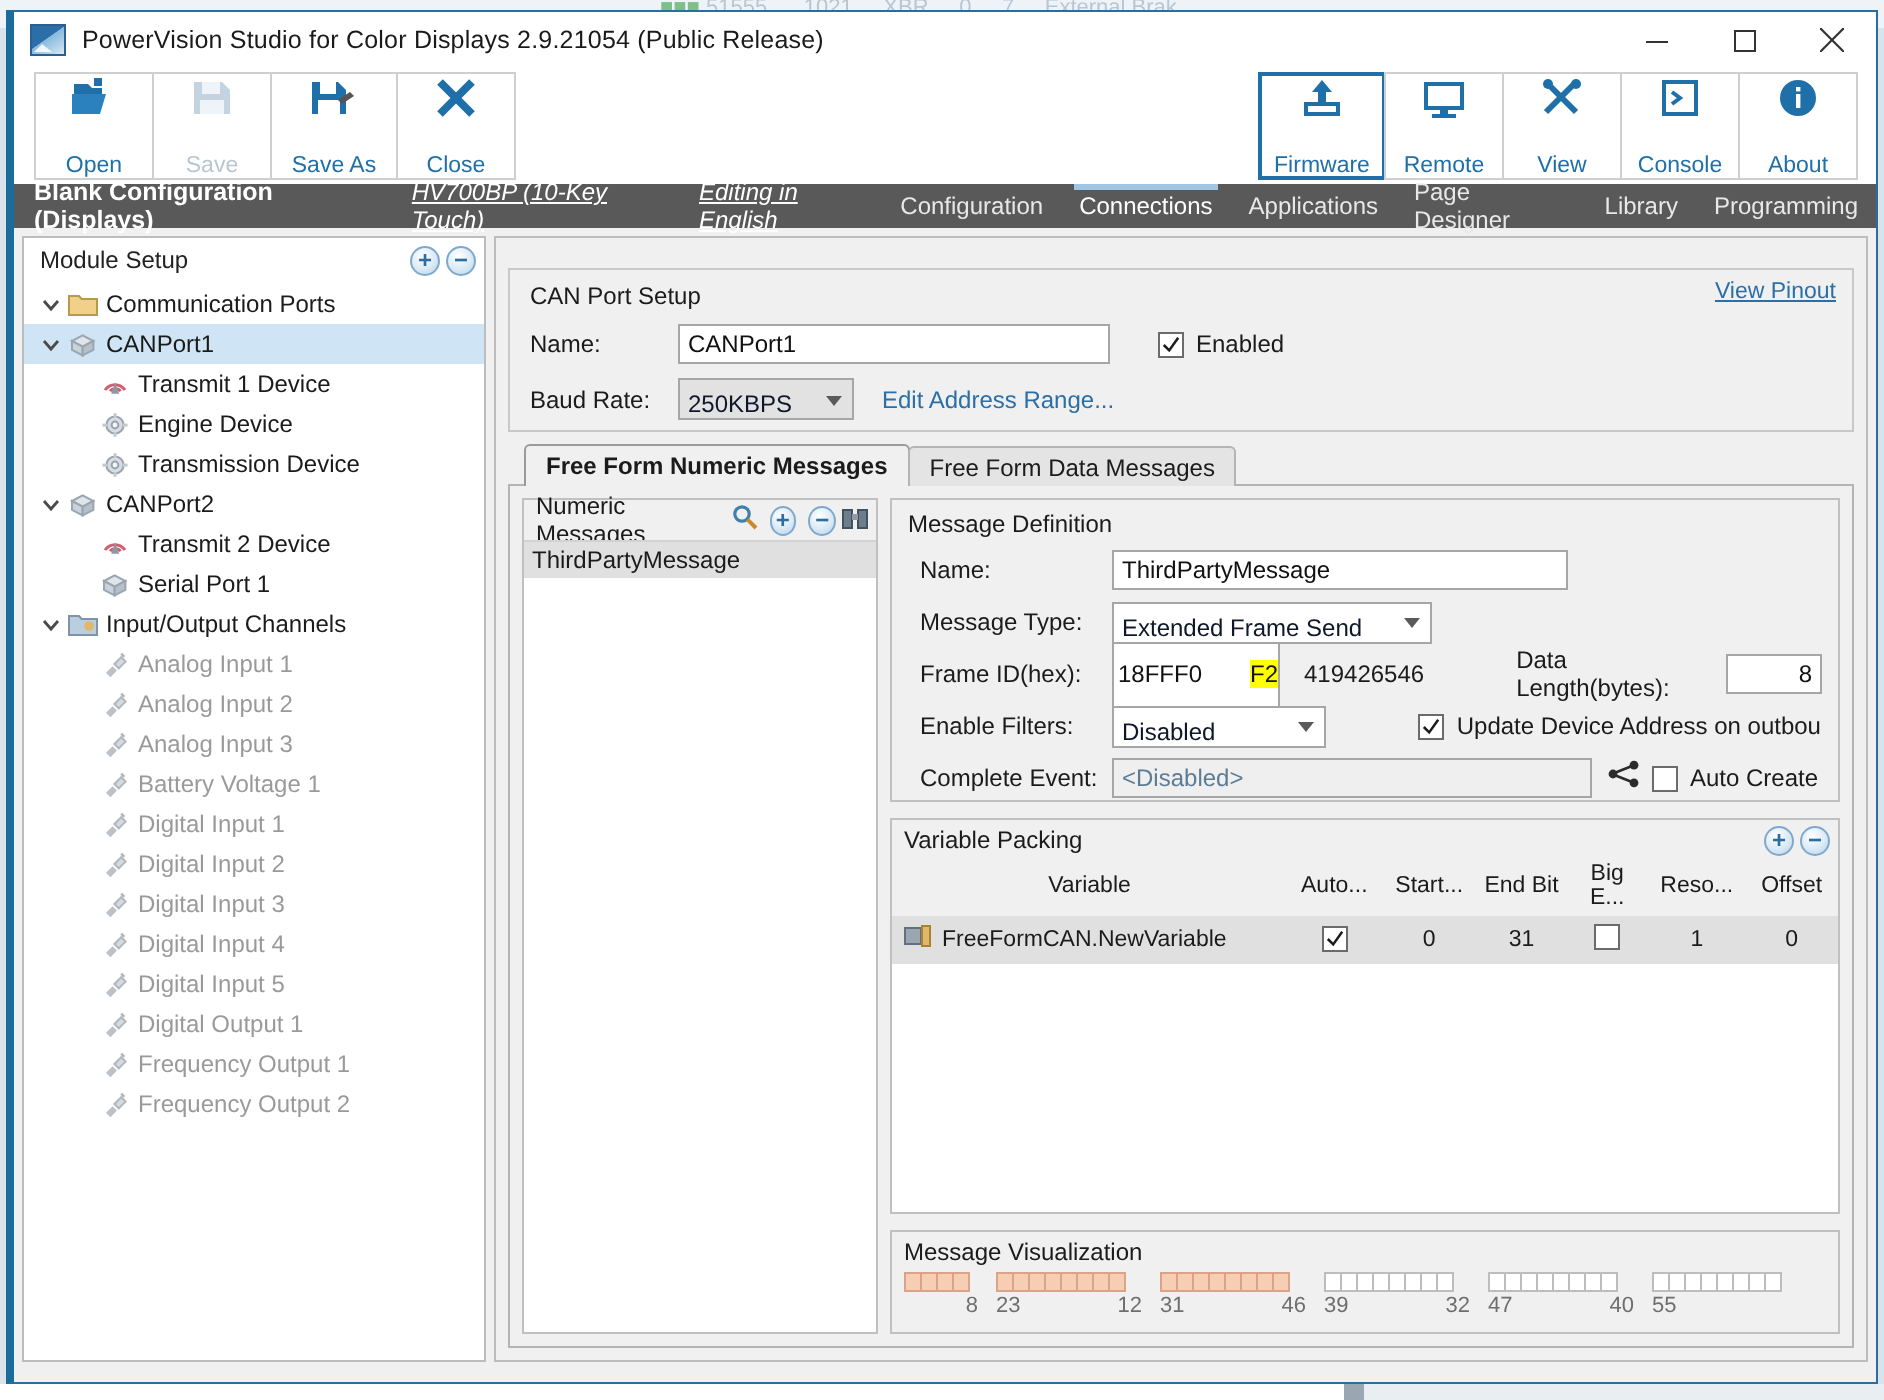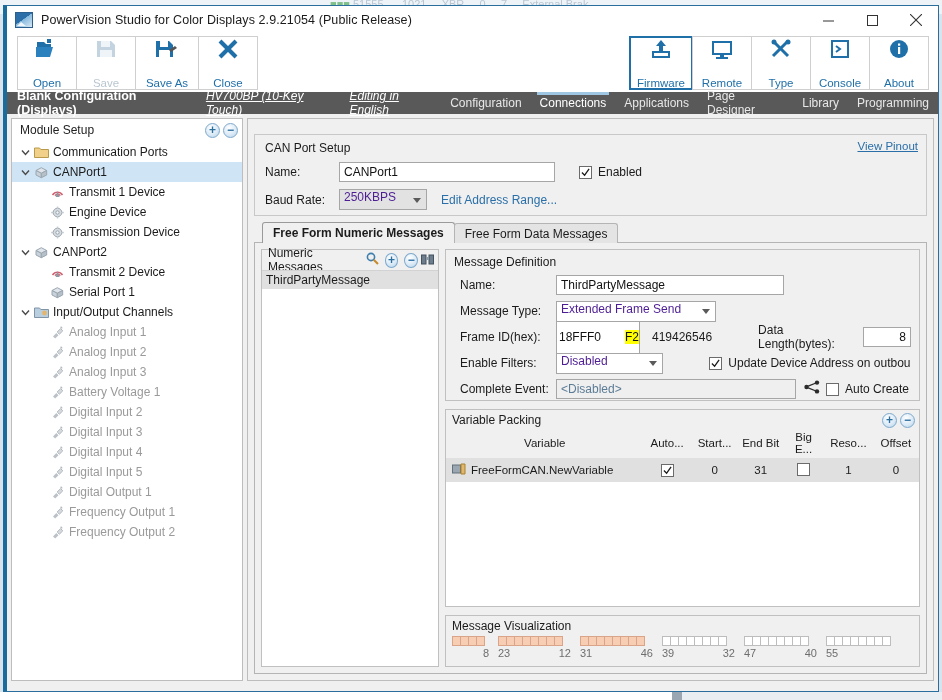--- a/index.html
+++ b/index.html
@@ -185,21 +185,21 @@
   .tinput.readonlyish { background:#efefef; }
   .chk {
     width: 13px; height: 13px; border: 1px solid #6b6b6b; background: #fff;
     display: inline-flex; align-items: center; justify-content: center;
     flex: 0 0 13px;
   }
   .chk .mark { width: 9px; height: 9px; }
   .chk-label { font-size: 12px; color: #1b1b1b; margin-left: 6px; }
   .sel-box {
     height: 21px; border: 1px solid #a6a6a6; background: #e2e2e2;
-    font-size: 12px; color: #4c1d95; display: flex; align-items: flex-start;
+    font-size: 12px; color: #0f172a; display: flex; align-items: flex-end;
     padding: 0 4px; position: relative;
   }
   .sel-box.white { background: #ffffff; }
   .sel-box .arrow {
     position: absolute; right: 5px; top: 50%; margin-top: -2px;
     width: 0; height: 0; border-left: 4px solid transparent; border-right: 4px solid transparent;
     border-top: 5px solid #5a5a5a;
   }
   .link { font-size: 12px; color: #2a6fa8; }
 
@@ -421,21 +421,21 @@
 
         <div class="tbtn">
           <span class="glyph">
             <svg width="22" height="22" viewBox="0 0 22 22">
               <line x1="3" y1="3" x2="18" y2="18" stroke="#1f6fa8" stroke-width="3"></line>
               <line x1="18" y1="3" x2="3" y2="18" stroke="#1f6fa8" stroke-width="3"></line>
               <circle cx="4" cy="4" r="2.5" fill="#1f6fa8"></circle>
               <circle cx="18" cy="4" r="2.5" fill="#1f6fa8"></circle>
             </svg>
           </span>
-          <span class="lbl">Type</span>
+          <span class="lbl">View</span>
         </div>
 
         <div class="tbtn">
           <span class="glyph">
             <svg width="22" height="22" viewBox="0 0 22 22">
               <rect x="3" y="3" width="16" height="16" fill="none" stroke="#1f6fa8" stroke-width="2"></rect>
               <path d="M7 8 l4 3 -4 3" fill="none" stroke="#1f6fa8" stroke-width="2"></path>
             </svg>
           </span>
           <span class="lbl">Console</span>
@@ -636,20 +636,31 @@
             <div class="tnode dim" style="padding-left: 22px;">
               <span class="chev"></span>
               <span class="tico" style="opacity: 0.6;">
                 <svg width="15" height="13" viewBox="0 0 15 13">
                   <path d="M3 10.4 l3.3 -3.3 2.2 2.2 -3.3 3.3 z" fill="#8e98a2"></path>
                   <path d="M7.2 6 l3.4 -3.4 2.2 2.2 -3.4 3.4 z" fill="#b9c2ca" stroke="#7d8891"></path>
                   <line x1="10.6" y1="0.8" x2="12.2" y2="2.4" stroke="#7d8891" stroke-width="1.3"></line>
                 </svg>
               </span>
               <span>Battery Voltage 1</span>
+            </div>
+            <div class="tnode dim" style="padding-left: 22px;">
+              <span class="chev"></span>
+              <span class="tico" style="opacity: 0.6;">
+                <svg width="15" height="13" viewBox="0 0 15 13">
+                  <path d="M3 10.4 l3.3 -3.3 2.2 2.2 -3.3 3.3 z" fill="#8e98a2"></path>
+                  <path d="M7.2 6 l3.4 -3.4 2.2 2.2 -3.4 3.4 z" fill="#b9c2ca" stroke="#7d8891"></path>
+                  <line x1="10.6" y1="0.8" x2="12.2" y2="2.4" stroke="#7d8891" stroke-width="1.3"></line>
+                </svg>
+              </span>
+              <span>Digital Input 1</span>
             </div>
             <div class="tnode dim" style="padding-left: 22px;">
               <span class="chev"></span>
               <span class="tico" style="opacity: 0.6;">
                 <svg width="15" height="13" viewBox="0 0 15 13">
                   <path d="M3 10.4 l3.3 -3.3 2.2 2.2 -3.3 3.3 z" fill="#8e98a2"></path>
                   <path d="M7.2 6 l3.4 -3.4 2.2 2.2 -3.4 3.4 z" fill="#b9c2ca" stroke="#7d8891"></path>
                   <line x1="10.6" y1="0.8" x2="12.2" y2="2.4" stroke="#7d8891" stroke-width="1.3"></line>
                 </svg>
               </span>

